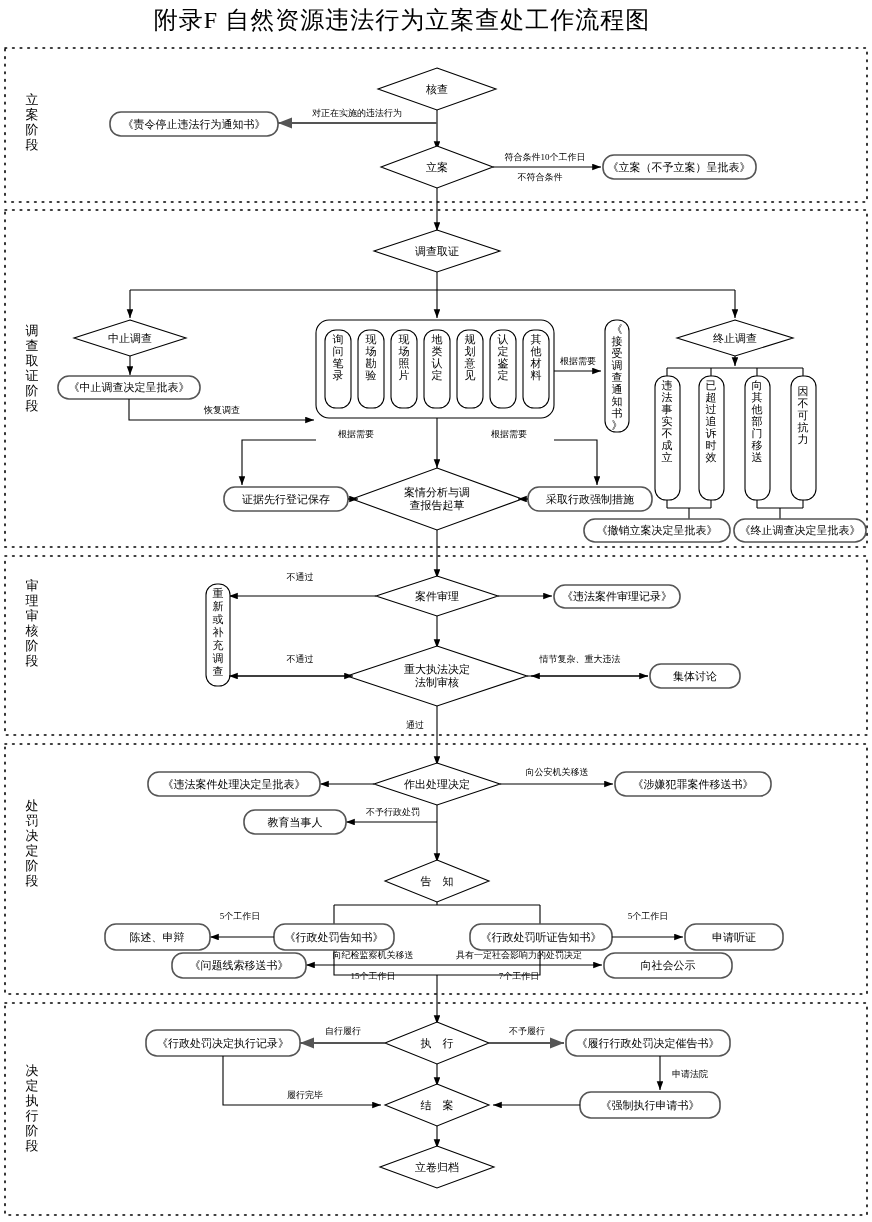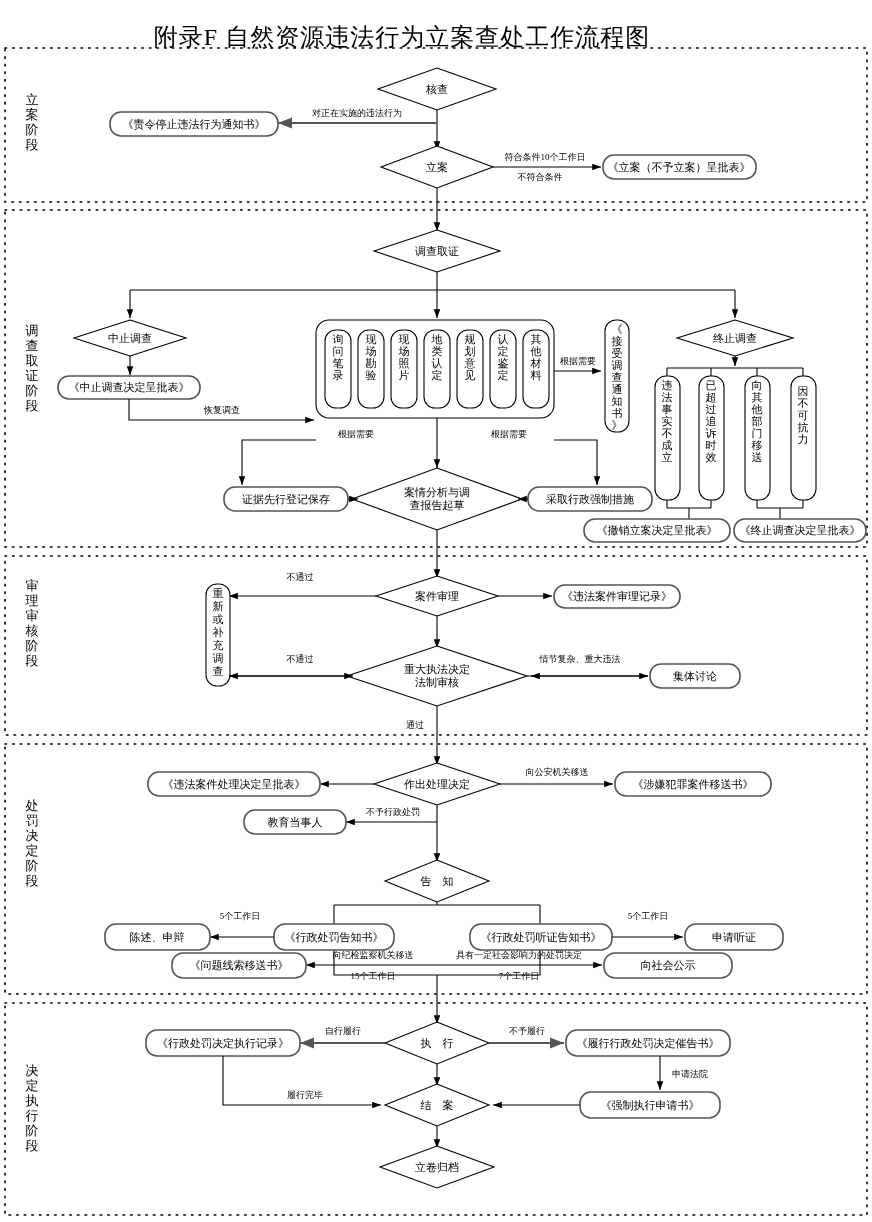--- a/index.html
+++ b/index.html
@@ -1,19 +1,19 @@
 <!DOCTYPE html>
 <html><head>
 <meta charset="utf-8">
 <style>
   html,body{margin:0;padding:0;background:#fff;}
   body{width:872px;height:1222px;font-family:"Liberation Serif","DejaVu Serif",serif;}
   #root{position:relative;width:872px;height:1222px;overflow:hidden;}
   .title{position:absolute;left:0;top:4px;width:804px;text-align:center;
-         font-size:24px;font-family:"Liberation Serif","DejaVu Serif",serif;color:#000;letter-spacing:1px;margin-top:17px;}
+         font-size:24px;font-family:"Liberation Serif","DejaVu Serif",serif;color:#000;letter-spacing:1px;}
   svg{position:absolute;left:0;top:0;}
   text{font-family:"Liberation Serif","DejaVu Serif",serif;fill:#000;}
   .lbl{font-size:9px;}
   .node{font-size:11px;}
   .stage{font-size:13px;}
   .ln{stroke:#000;stroke-width:1.1;fill:none;}
   .ln2{stroke:#555;stroke-width:2;fill:none;}
   .shape{fill:#fff;stroke:#000;stroke-width:1.1;}
   .shape2{fill:#fff;stroke:#555;stroke-width:1.6;}
   .sect{fill:none;stroke:#000;stroke-width:1.6;stroke-dasharray:1.6 6;stroke-linecap:round;}

